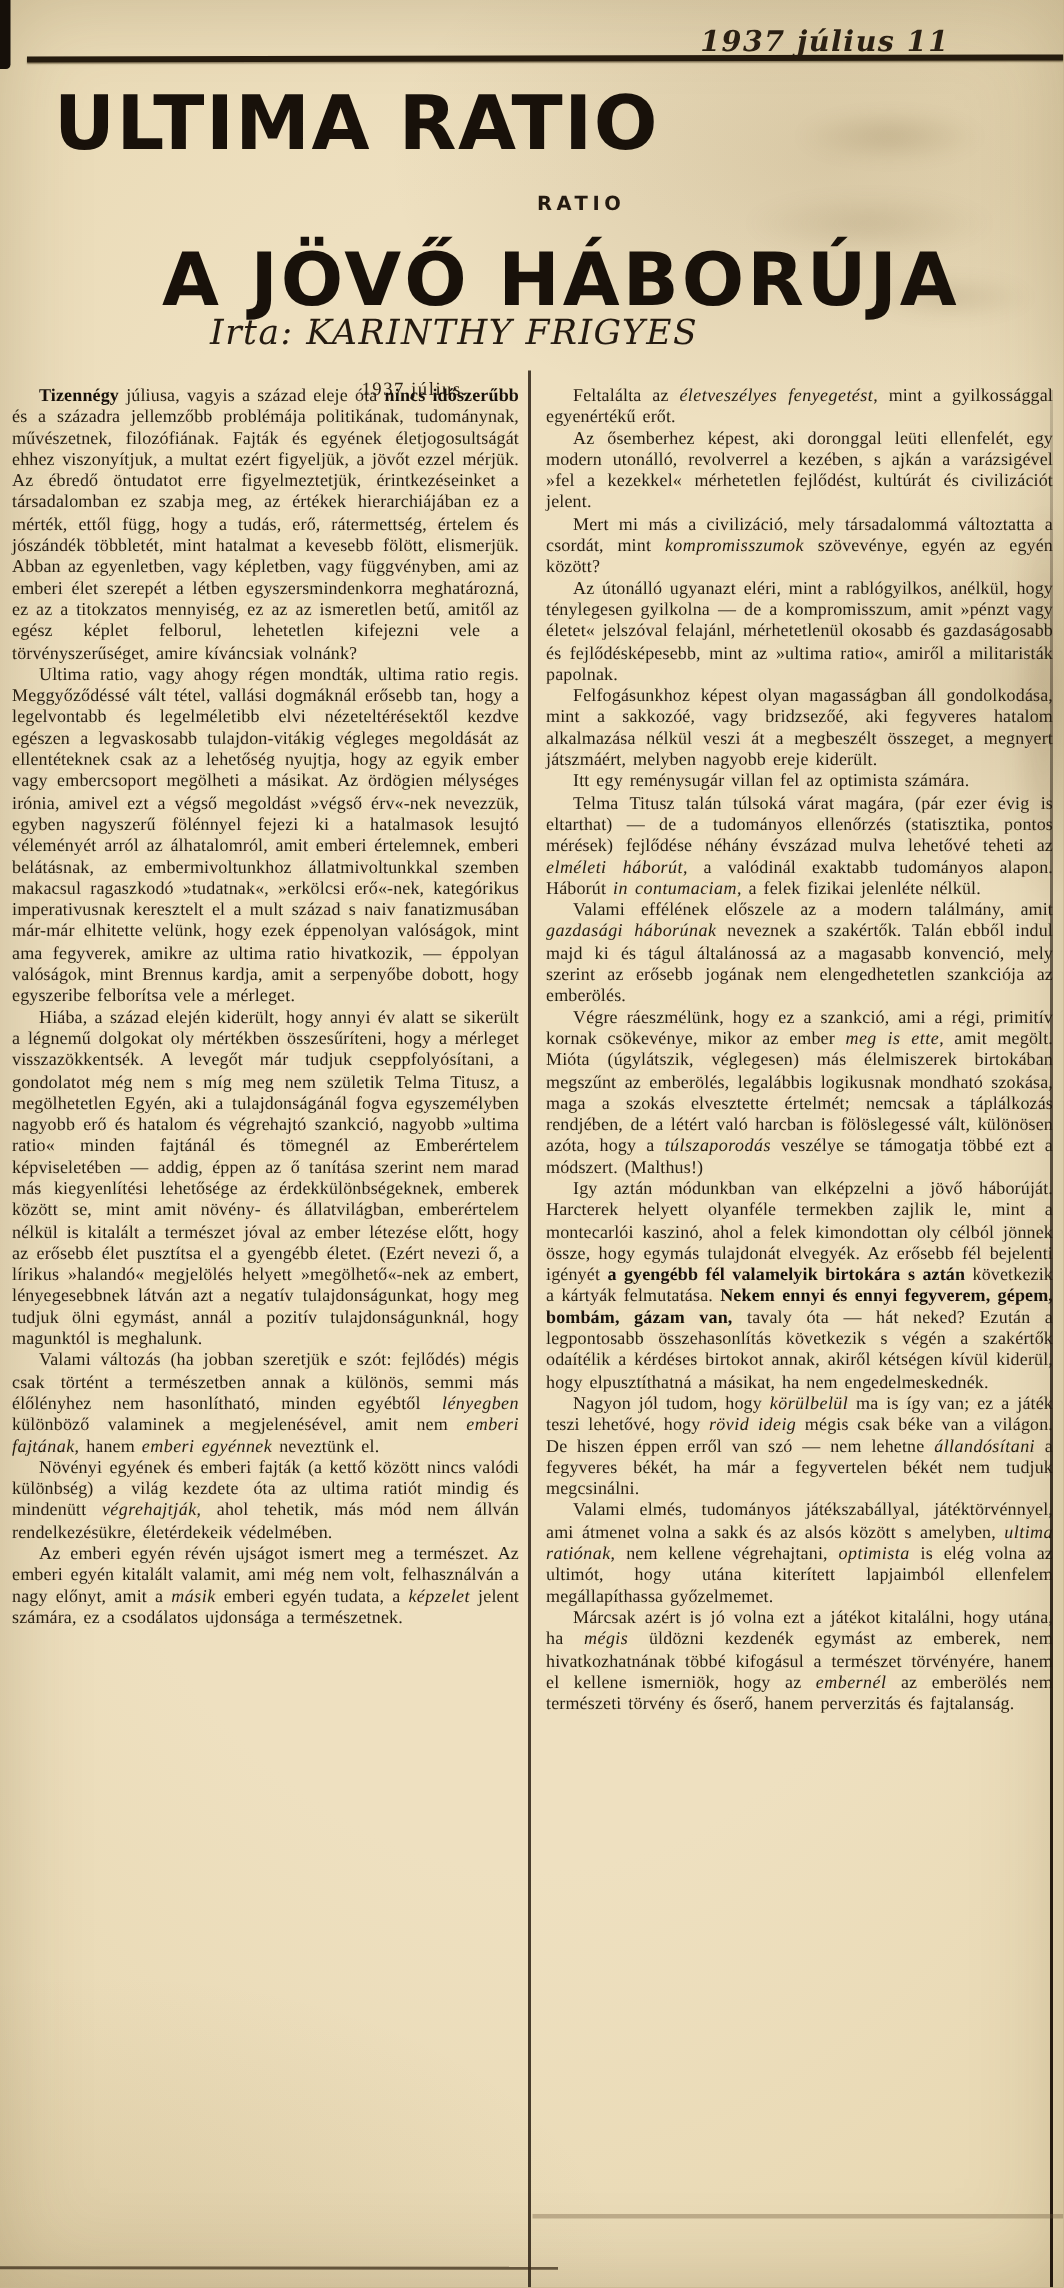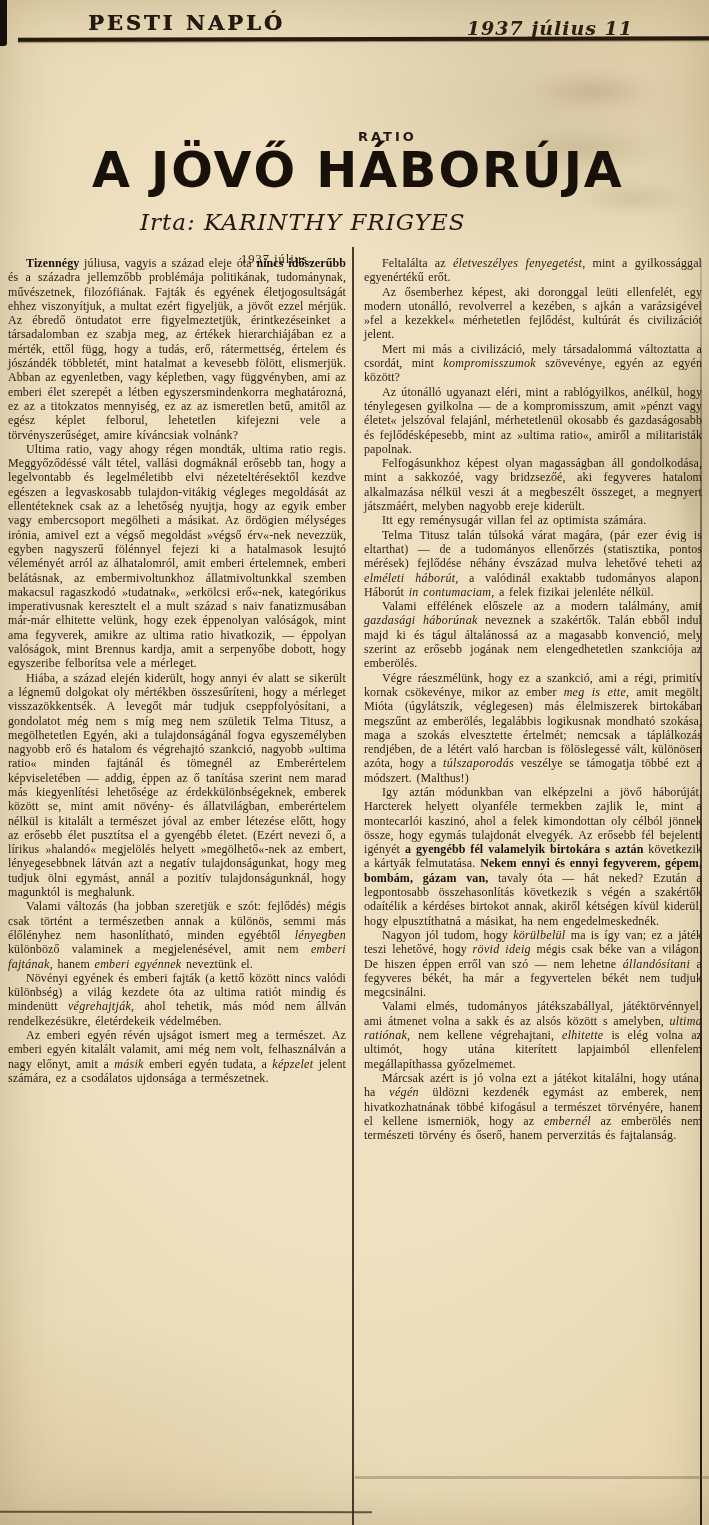--- a/index.html
+++ b/index.html
@@ -37,21 +37,21 @@
   .mast-title{position:absolute;left:88px;top:0;font-family:"DejaVu Serif",serif;font-weight:bold;
     font-size:21px;letter-spacing:3px;color:#241a10;text-shadow:.4px 0 0 #241a10;}
   .mast-date{position:absolute;right:76px;top:7px;font-family:"DejaVu Serif",serif;font-weight:bold;
     font-size:19px;letter-spacing:1px;color:#2b2013;font-style:italic;}
 
   
   .title1{position:absolute;left:36px;top:57px;margin:0;font-family:"DejaVu Sans",sans-serif;
     font-weight:bold;font-size:50px;line-height:1;letter-spacing:1px;color:#18110a;}
   .avagy{position:absolute;left:358px;top:129px;font-family:"DejaVu Sans",sans-serif;font-weight:bold;
     font-size:13px;letter-spacing:3px;color:#241a10;}
-  .title2{position:absolute;left:92px;top:146px;margin:0;font-family:"DejaVu Sans",sans-serif;
+  .title2{position:absolute;left:92px;top:146px;margin:16px;font-family:"DejaVu Sans",sans-serif;
     font-weight:bold;font-size:49px;line-height:1;letter-spacing:2px;color:#18110a;}
   .byline{position:absolute;left:128px;top:209px;font-family:"DejaVu Serif",serif;font-style:italic;
     font-size:23px;letter-spacing:1px;color:#241a10;margin-left:12px;}
 
   .dateline{position:absolute;left:0;top:252px;width:348px;text-align:right;padding-right:36px;
     box-sizing:border-box;font-size:12.5px;letter-spacing:1px;color:#2b2013;padding-left:31px;}
 
   
   .columns{position:absolute;left:8px;top:256px;width:694px;display:flex;gap:18px;}
   .col{width:338px;}
@@ -63,25 +63,25 @@
 </head>
 <body>
 
 <div class="page">
 
   <div class="art-tl"></div>
   <div class="smudge-a"></div>
   <div class="smudge-b"></div>
 
   <header class="masthead">
-    <span class="mast-title">PESTI NAPLÓ</span>
     <span class="mast-date">1937 július 11</span>
   </header>
   <div class="mast-rule"></div>
 
+  <h1 class="title1">ULTIMA RATIO</h1>
   <div class="avagy">RATIO</div>
   <h1 class="title2">A JÖVŐ HÁBORÚJA</h1>
   <div class="byline">Irta: KARINTHY FRIGYES</div>
 
   <div class="dateline">1937 július.</div>
 
   <main class="columns">
     <div class="col" id="col-left">
         <p><b>Tizennégy</b> júliusa, vagyis a század eleje óta <b>nincs időszerűbb</b> és a századra jellemzőbb problémája politikának, tudománynak, művészetnek, filozófiának. Fajták és egyének életjogosultságát ehhez viszonyítjuk, a multat ezért figyeljük, a jövőt ezzel mérjük. Az ébredő öntudatot erre figyelmeztetjük, érintkezéseinket a társadalomban ez szabja meg, az értékek hierarchiájában ez a mérték, ettől függ, hogy a tudás, erő, rátermettség, értelem és jószándék többletét, mint hatalmat a kevesebb fölött, elismerjük. Abban az egyenletben, vagy képletben, vagy függvényben, ami az emberi élet szerepét a létben egyszersmindenkorra meghatározná, ez az a titokzatos mennyiség, ez az az ismeretlen betű, amitől az egész képlet felborul, lehetetlen kifejezni vele a törvényszerűséget, amire kíváncsiak volnánk?</p>
         <p>Ultima ratio, vagy ahogy régen mondták, ultima ratio regis. Meggyőződéssé vált tétel, vallási dogmáknál erősebb tan, hogy a legelvontabb és legelméletibb elvi nézeteltérésektől kezdve egészen a legvaskosabb tulajdon-vitákig végleges megoldását az ellentéteknek csak az a lehetőség nyujtja, hogy az egyik ember vagy embercsoport megölheti a másikat. Az ördögien mélységes irónia, amivel ezt a végső megoldást »végső érv«-nek nevezzük, egyben nagyszerű fölénnyel fejezi ki a hatalmasok lesujtó véleményét arról az álhatalomról, amit emberi értelemnek, emberi belátásnak, az embermivoltunkhoz állatmivoltunkkal szemben makacsul ragaszkodó »tudatnak«, »erkölcsi erő«-nek, kategórikus imperativusnak keresztelt el a mult század s naiv fanatizmusában már-már elhitette velünk, hogy ezek éppenolyan valóságok, mint ama fegyverek, amikre az ultima ratio hivatkozik, — éppolyan valóságok, mint Brennus kardja, amit a serpenyőbe dobott, hogy egyszeribe felborítsa vele a mérleget.</p>
@@ -95,22 +95,22 @@
         <p>Az ősemberhez képest, aki doronggal leüti ellenfelét, egy modern utonálló, revolverrel a kezében, s ajkán a varázsigével »fel a kezekkel« mérhetetlen fejlődést, kultúrát és civilizációt jelent.</p>
         <p>Mert mi más a civilizáció, mely társadalommá változtatta a csordát, mint <i>kompromisszumok</i> szövevénye, egyén az egyén között?</p>
         <p>Az útonálló ugyanazt eléri, mint a rablógyilkos, anélkül, hogy ténylegesen gyilkolna — de a kompromisszum, amit »pénzt vagy életet« jelszóval felajánl, mérhetetlenül okosabb és gazdaságosabb és fejlődésképesebb, mint az »ultima ratio«, amiről a militaristák papolnak.</p>
         <p>Felfogásunkhoz képest olyan magasságban áll gondolkodása, mint a sakkozóé, vagy bridzsezőé, aki fegyveres hatalom alkalmazása nélkül veszi át a megbeszélt összeget, a megnyert játszmáért, melyben nagyobb ereje kiderült.</p>
         <p>Itt egy reménysugár villan fel az optimista számára.</p>
         <p>Telma Titusz talán túlsoká várat magára, (pár ezer évig is eltarthat) — de a tudományos ellenőrzés (statisztika, pontos mérések) fejlődése néhány évszázad mulva lehetővé teheti az <i>elméleti háborút</i>, a valódinál exaktabb tudományos alapon. Háborút <i>in contumaciam</i>, a felek fizikai jelenléte nélkül.</p>
         <p>Valami effélének előszele az a modern találmány, amit <i>gazdasági háborúnak</i> neveznek a szakértők. Talán ebből indul majd ki és tágul általánossá az a magasabb konvenció, mely szerint az erősebb jogának nem elengedhetetlen szankciója az emberölés.</p>
         <p>Végre ráeszmélünk, hogy ez a szankció, ami a régi, primitív kornak csökevénye, mikor az ember <i>meg is ette</i>, amit megölt. Mióta (úgylátszik, véglegesen) más élelmiszerek birtokában megszűnt az emberölés, legalábbis logikusnak mondható szokása, maga a szokás elvesztette értelmét; nemcsak a táplálkozás rendjében, de a létért való harcban is fölöslegessé vált, különösen azóta, hogy a <i>túlszaporodás</i> veszélye se támogatja többé ezt a módszert. (Malthus!)</p>
         <p>Igy aztán módunkban van elképzelni a jövő háborúját. Harcterek helyett olyanféle termekben zajlik le, mint a montecarlói kaszinó, ahol a felek kimondottan oly célból jönnek össze, hogy egymás tulajdonát elvegyék. Az erősebb fél bejelenti igényét <b>a gyengébb fél valamelyik birtokára s aztán</b> következik a kártyák felmutatása. <b>Nekem ennyi és ennyi fegyverem, gépem, bombám, gázam van,</b> tavaly óta — hát neked? Ezután a legpontosabb összehasonlítás következik s végén a szakértők odaítélik a kérdéses birtokot annak, akiről kétségen kívül kiderül, hogy elpusztíthatná a másikat, ha nem engedelmeskednék.</p>
         <p>Nagyon jól tudom, hogy <i>körülbelül</i> ma is így van; ez a játék teszi lehetővé, hogy <i>rövid ideig</i> mégis csak béke van a világon. De hiszen éppen erről van szó — nem lehetne <i>állandósítani</i> a fegyveres békét, ha már a fegyvertelen békét nem tudjuk megcsinálni.</p>
-        <p>Valami elmés, tudományos játékszabállyal, játéktörvénnyel, ami átmenet volna a sakk és az alsós között s amelyben, <i>ultima ratiónak</i>, nem kellene végrehajtani, <i>elhitette</i> is elég volna az ultimót, hogy utána kiterített lapjaimból ellenfelem megállapíthassa győzelmemet.</p>
-        <p>Márcsak azért is jó volna ezt a játékot kitalálni, hogy utána, ha <i>végén</i> üldözni kezdenék egymást az emberek, nem hivatkozhatnának többé kifogásul a természet törvényére, hanem el kellene ismerniök, hogy az <i>embernél</i> az emberölés nem természeti törvény és őserő, hanem perverzitás és fajtalanság.</p>
+        <p>Valami elmés, tudományos játékszabállyal, játéktörvénnyel, ami átmenet volna a sakk és az alsós között s amelyben, <i>ultima ratiónak</i>, nem kellene végrehajtani, <i>optimista</i> is elég volna az ultimót, hogy utána kiterített lapjaimból ellenfelem megállapíthassa győzelmemet.</p>
+        <p>Márcsak azért is jó volna ezt a játékot kitalálni, hogy utána, ha <i>mégis</i> üldözni kezdenék egymást az emberek, nem hivatkozhatnának többé kifogásul a természet törvényére, hanem el kellene ismerniök, hogy az <i>embernél</i> az emberölés nem természeti törvény és őserő, hanem perverzitás és fajtalanság.</p>
       </div>
   </main>
 
   <div class="divider"></div>
   <div class="edge-r"></div>
   <div class="crease-bl"></div>
   <div class="crease-br"></div>
 
 </div>
 

